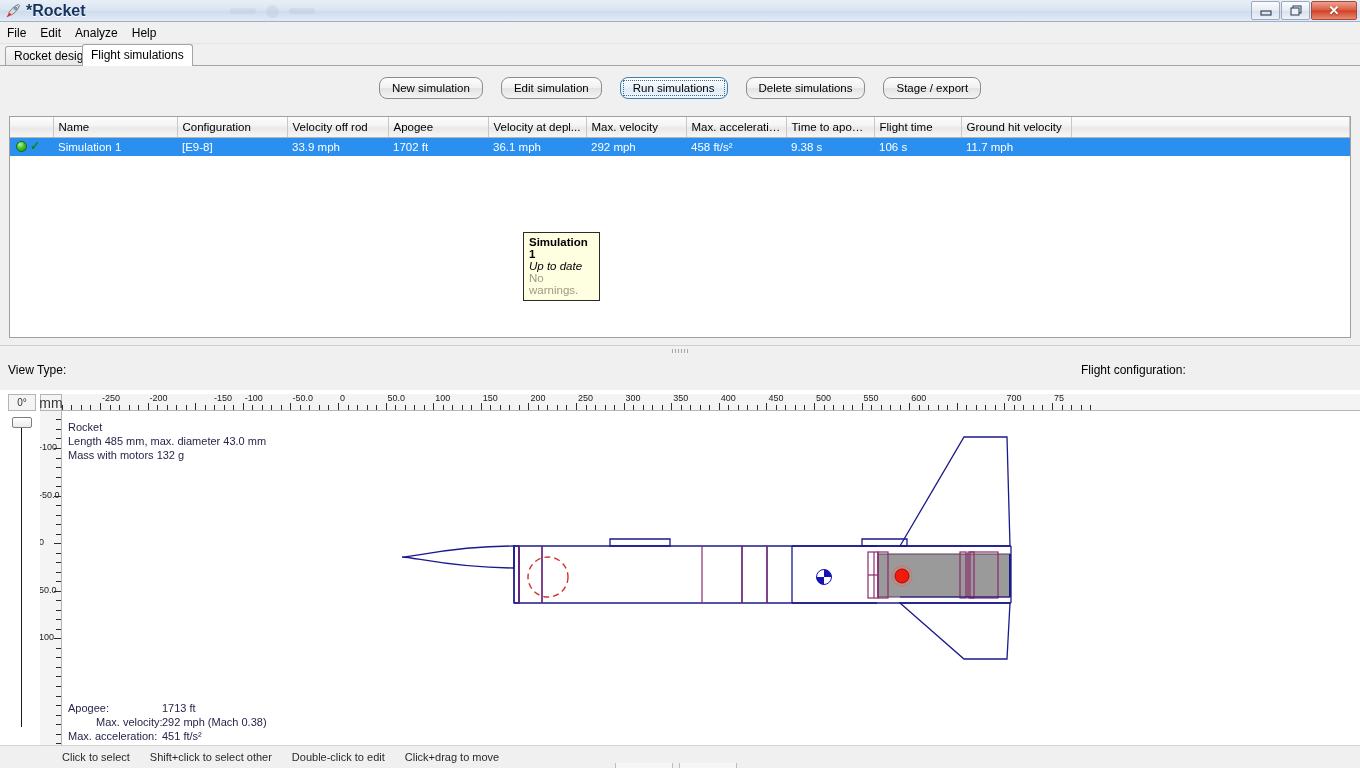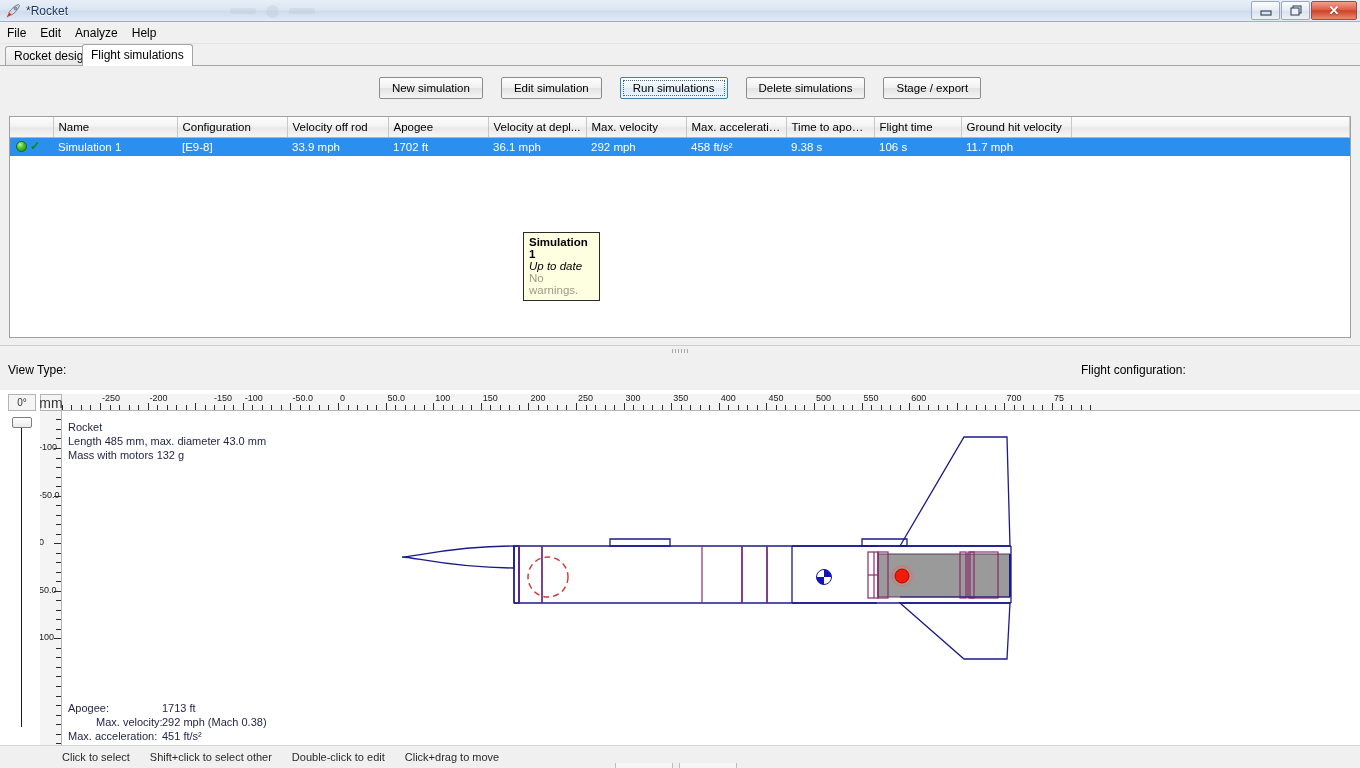--- a/index.html
+++ b/index.html
@@ -17,21 +17,21 @@
     position: absolute; left: 0; top: 0; width: 1360px; height: 22px;
     background: linear-gradient(to bottom, #e8eef6 0%, #dbe6f3 45%, #cfdcee 55%, #e2eaf5 100%);
     border-bottom: 1px solid #9cb0c8;
     display: flex; align-items: center;
   }
   .title-icon {
     width: 16px; height: 16px; margin-left: 5px; margin-right: 5px;
     position: relative;
   }
   .title-text {
-    font-size: 12px; font-weight: normal; color: #14335c;
+    font-size: 16px; font-weight: bold; color: #14335c;
     text-shadow: 0 1px 0 #ffffff;
   }
   .title-ghost {
     position: absolute; left: 230px; top: 0; height: 22px;
     display: flex; align-items: center; gap: 10px; opacity: .32;
   }
   .ghost-dot { width: 13px; height: 13px; border-radius: 50%; background: #b9c6d6; }
   .ghost-bar { width: 26px; height: 6px; background: #b9c6d6; border-radius: 2px; }
   .title-center-ghost {
     position: absolute; left: 340px; top: 3px; width: 560px; height: 14px;
@@ -84,21 +84,21 @@
   .sim-panel {
     position: absolute; left: 0; top: 65px; width: 1360px; height: 280px;
     background: #f0f0f0; border-top: 1px solid #a4a4a4;
   }
   .sim-buttons {
     position: absolute; left: 0; top: 11px; width: 1360px;
     display: flex; justify-content: center; gap: 18px;
   }
   .btn {
     height: 22px; padding: 0 12px;
-    border: 1px solid #8c8c8c; border-radius: 2px;
+    border: 1px solid #8c8c8c; border-radius: 8px;
     background: linear-gradient(to bottom, #fdfdfd 0%, #f1f1f1 48%, #e3e3e3 52%, #f4f4f4 100%);
     font-size: 11.5px; color: #000; line-height: 20px;
     display: inline-flex; align-items: center; justify-content: center;
     white-space: nowrap;
   }
   .btn.focused {
     border: 1px solid #3c7fb1;
     background: linear-gradient(to bottom, #fdfefe 0%, #eaf3fb 48%, #dcebf8 52%, #f0f7fd 100%);
     position: relative;
   }

